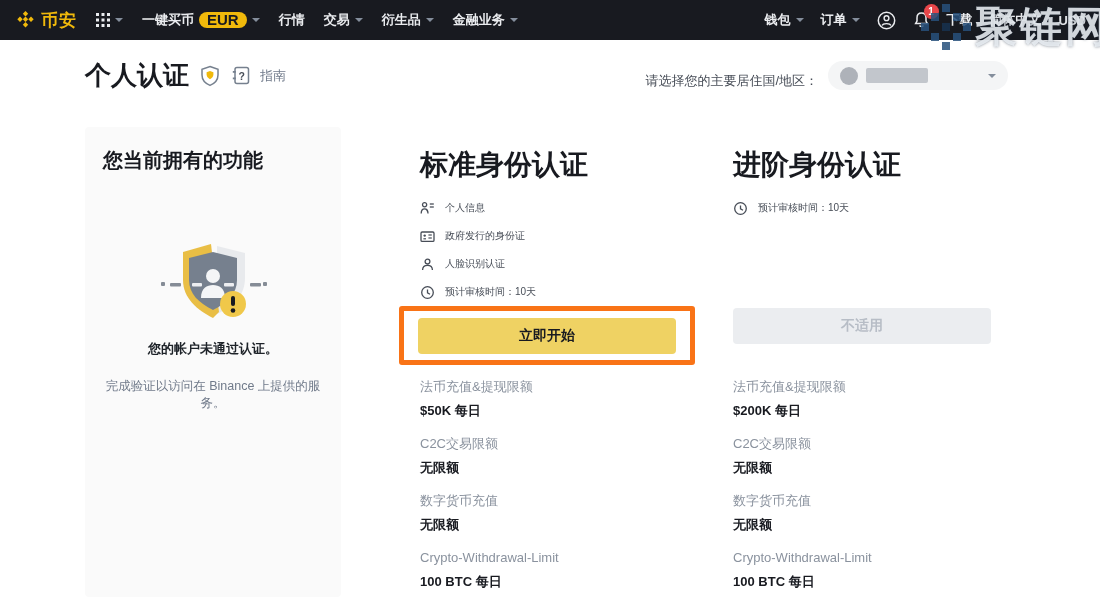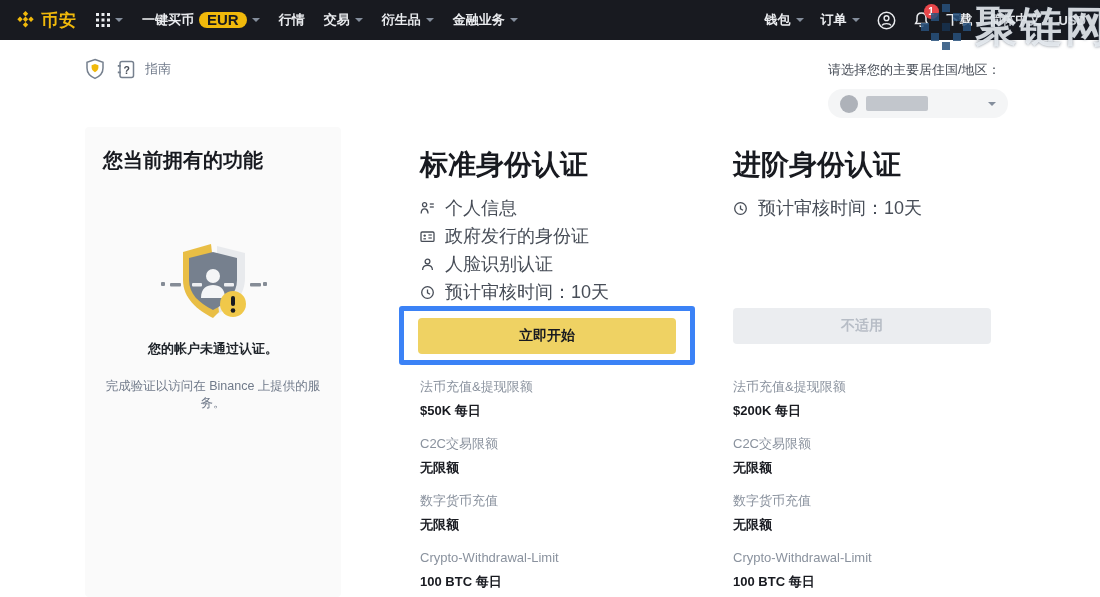--- a/index.html
+++ b/index.html
@@ -31,21 +31,21 @@
     z-index:40; pointer-events:none; }
   .wm-text { font-size:42px; font-weight:700; letter-spacing:3px;
     color:rgba(235,239,244,0.88); text-shadow:0 0 3px rgba(25,40,60,0.55); }
 
   
   .page { position:absolute; top:40px; left:0; width:1100px; height:557px; background:#fff; }
   .title-row { position:absolute; left:85px; top:18px; display:flex; align-items:center; gap:11px; }
   .page-title { font-size:26px; font-weight:700; color:#181A20; }
   .guide-label { font-size:13px; color:#707A8A; margin-left:-2px; }
 
-  .region-row { position:absolute; top:21px; right:92px; display:flex; align-items:flex-start; gap:10px;flex-direction:column; }
+  .region-row { position:absolute; top:21px; right:92px; display:flex; align-items:flex-end; gap:10px; }
   .region-label { font-size:13px; color:#474D57; }
   .region-select { width:180px; height:29px; background:#F4F5F6; border-radius:15px;
     display:flex; align-items:center; gap:8px; padding:0 12px; cursor:pointer; }
   .flag-circle { width:18px; height:18px; border-radius:50%; background:#AEB2B9; flex:0 0 auto; }
   .redacted-bar { width:62px; height:15px; background:#C2C6CC; border-radius:2px; }
   .region-select .caret { margin-left:auto; }
 
   
   .current-card { position:absolute; left:85px; top:87px; width:256px; height:470px;
     background:#FAFAFA; border-radius:4px; padding:20px 18px 0; text-align:center; }
@@ -53,25 +53,25 @@
   .shield-illu { margin:66px auto 8px; display:block; }
   .acct-status { font-size:13px; font-weight:700; color:#1E2329; margin-top:2px; }
   .acct-desc { font-size:12.5px; color:#707A8A; margin-top:20px; }
 
   
   .kyc-col { position:absolute; top:106px; width:258px; }
   .col-standard { left:420px; }
   .col-advanced { left:733px; }
   .kyc-col h2 { font-size:28px; font-weight:700; color:#181A20; height:24px; margin-bottom:26px; }
   .feature-row { display:flex; align-items:center; gap:10px; height:24px; margin-bottom:4px;
-    font-size:18px; color:#474D57; }
+    font-size:10px; color:#474D57; }
   .feature-row svg { flex:0 0 auto; }
 
   .annotation-box { position:absolute; left:-21px; top:160px; width:296px; height:59px;
-    border:5px solid #3b82f6; border-radius:3px; display:flex; align-items:center;
+    border:5px solid #f97316; border-radius:3px; display:flex; align-items:center;
     justify-content:center; }
   .btn { width:258px; height:36px; border:none; border-radius:4px; font-size:14px;
     font-weight:700; font-family:inherit; cursor:pointer; }
   .btn-primary { background:#EFD263; color:#181A20; }
   .btn-disabled { position:absolute; left:0; top:162px; background:#EBEDF0; color:#B7BDC6;
     cursor:default; }
 
   .limits { position:absolute; left:0; top:233px; width:258px; }
   .limit-label { font-size:13px; color:#8A929E; line-height:16px; margin-bottom:8px; }
   .limit-value { font-size:13px; font-weight:700; color:#181A20; line-height:16px; margin-bottom:17px; }
@@ -180,20 +180,21 @@
           <rect x="36" y="35" width="8" height="8"></rect>
         <rect x="25" y="44" width="8" height="8"></rect>
       </g>
     </svg>
     <span class="wm-text">聚链网</span>
   </div>
 
   <main class="page">
 
     <div class="title-row">
+      <span class="page-title">个人认证</span>
       <svg width="20" height="22" viewBox="0 0 20 22">
         <path d="M10 1.5 L18 4.3 V10 C18 15 14.7 18.4 10 20.4 C5.3 18.4 2 15 2 10 V4.3 Z" fill="#fff" stroke="#76808E" stroke-width="1.5"></path>
         <path d="M10 6 L13.4 7.2 V9.6 C13.4 11.8 12 13.3 10 14.2 C8 13.3 6.6 11.8 6.6 9.6 V7.2 Z" fill="#F0B90B"></path>
       </svg>
       <svg width="20" height="21" viewBox="0 0 20 21">
         <rect x="4" y="2.5" width="13.5" height="16" rx="2" fill="#fff" stroke="#76808E" stroke-width="1.5"></rect>
         <rect x="1.8" y="6" width="3" height="1.8" fill="#76808E"></rect>
         <rect x="1.8" y="12.5" width="3" height="1.8" fill="#76808E"></rect>
         <text x="10.7" y="14.6" font-size="10.5" font-weight="bold" fill="#474D57" text-anchor="middle" font-family="Liberation Sans, DejaVu Sans, sans-serif">?</text>
       </svg>

